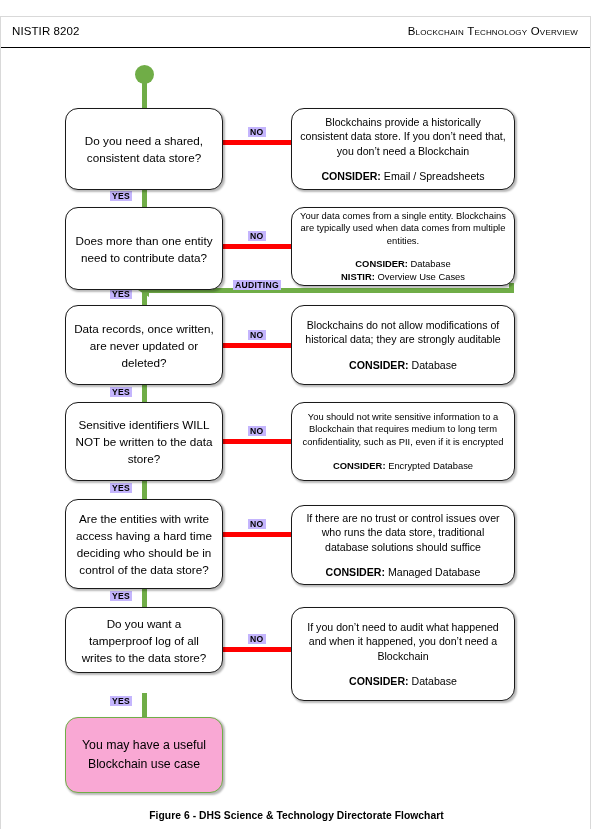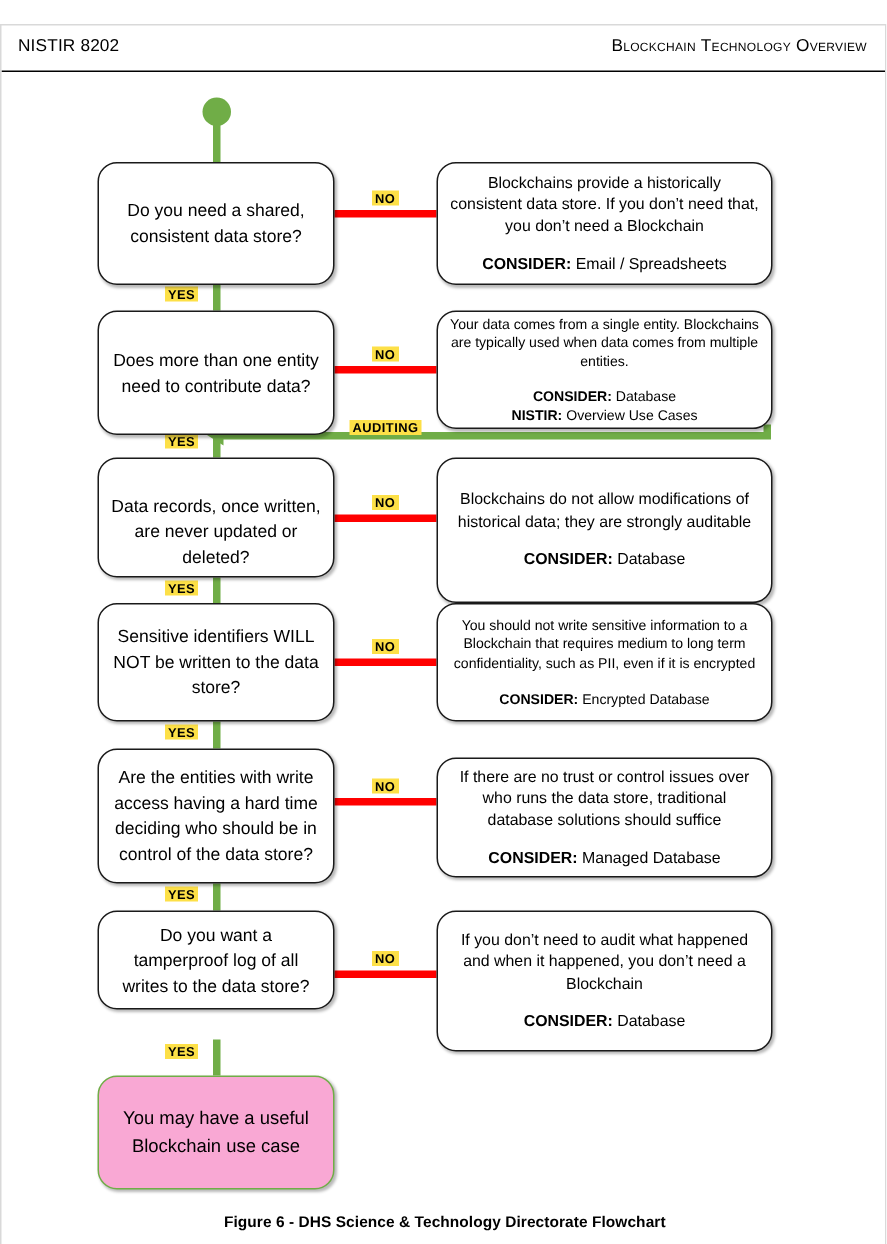--- a/index.html
+++ b/index.html
@@ -86,21 +86,21 @@
     border-bottom: 7px solid transparent;
     border-right: 11px solid #70ad47;
   }
   .edge-label {
     position: absolute;
     font-size: 8.6px;
     font-weight: bold;
     color: #000;
     letter-spacing: 0.3px;
     white-space: nowrap;
-    background: #fde047;
+    background: #c4b5fd;
     padding: 0 2px;
   }
 
   
   .node {
     position: absolute;
     box-sizing: border-box;
     border: 1.4px solid #1a1a1a;
     border-radius: 13px;
     background: #ffffff;
@@ -231,24 +231,24 @@
           <span>Database</span>
         </div>
         <div>
           <span class="bold">NISTIR:</span>
           <span>Overview Use Cases</span>
         </div>
       </div>
     </div>
   </div>
 
-  <div class="node q" style="top:288px; height:80px;align-items:flex-end;">
+  <div class="node q" style="top:288px; height:80px;">
     <div class="inner">Data records, once written, are never updated or deleted?</div>
   </div>
-  <div class="node r" style="top:288px; height:97px;justify-content:flex-end;">
+  <div class="node r" style="top:288px; height:80px;justify-content:flex-end;">
     <div class="inner">
       <div>Blockchains do not allow modifications of historical data; they are strongly auditable</div>
       <div class="consider-block">
         <div>
           <span class="bold">CONSIDER:</span>
           <span>Database</span>
         </div>
       </div>
     </div>
   </div>

